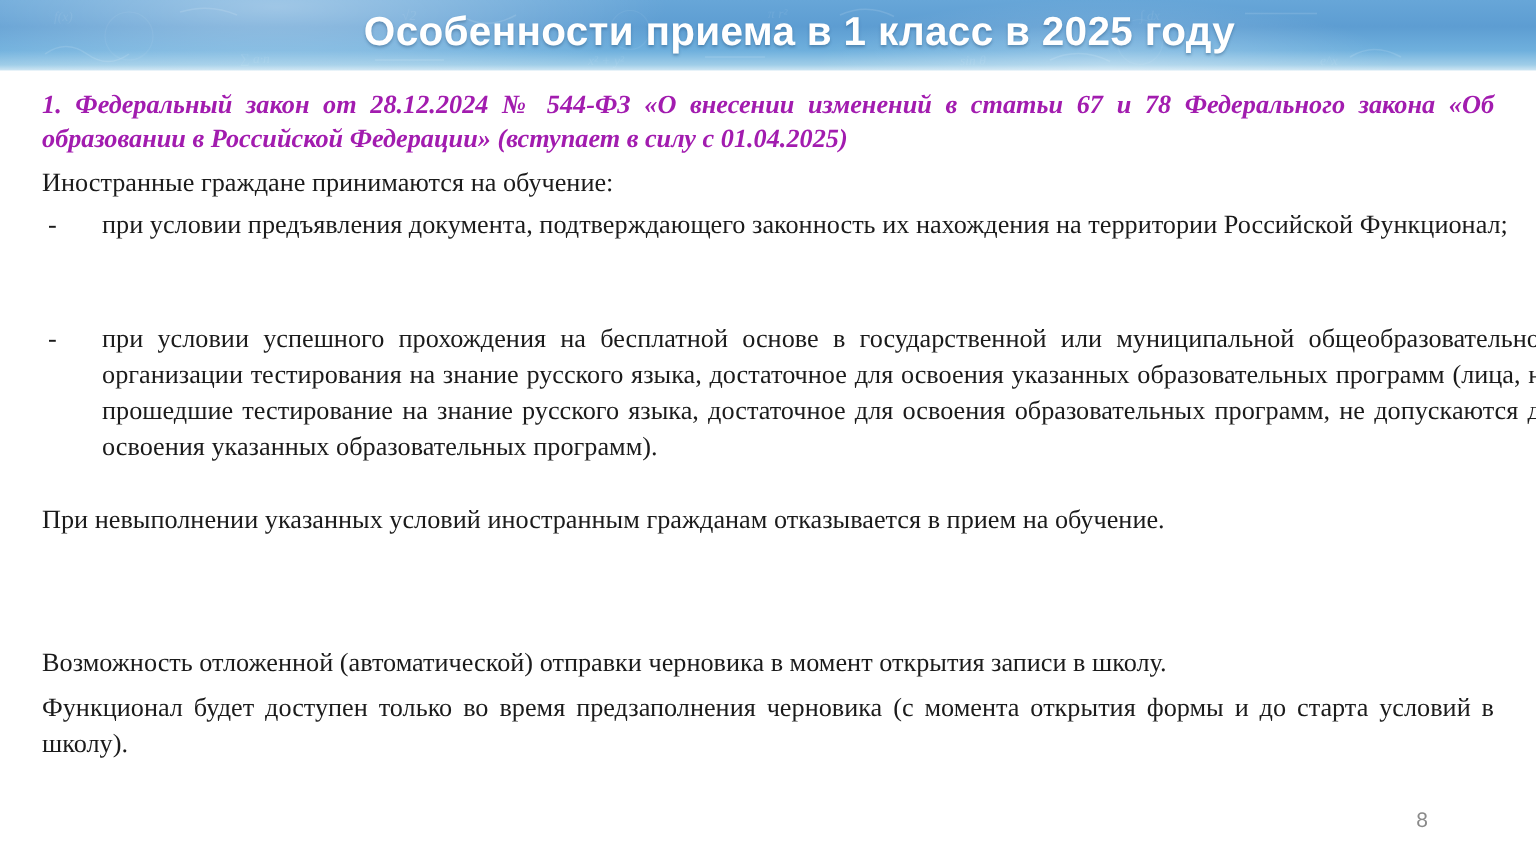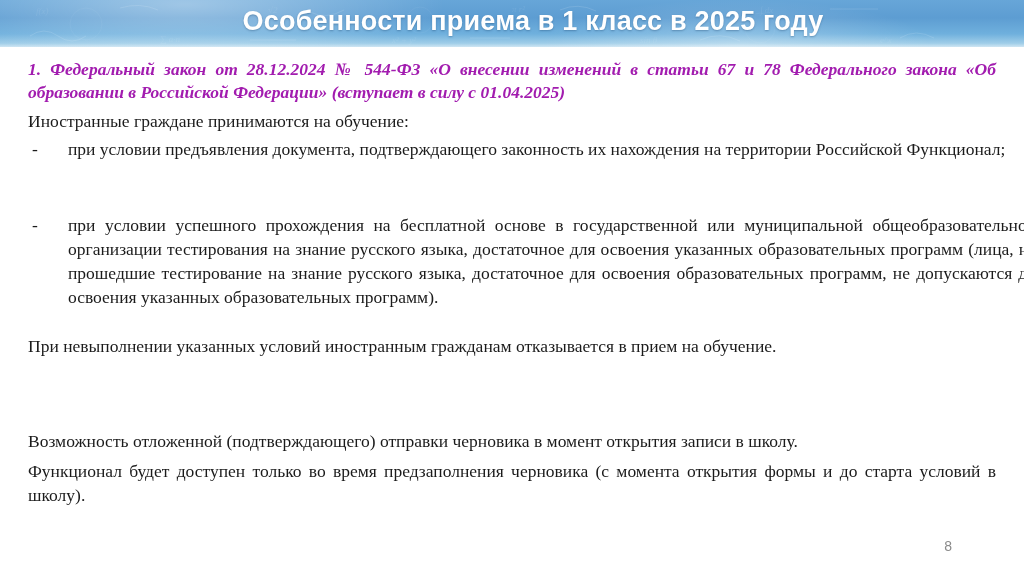--- a/index.html
+++ b/index.html
@@ -185,21 +185,21 @@
     </div>
 
     <div class="block dash-item" id="b2">
       <span class="dash-marker">-</span>
       <span>при условии успешного прохождения на бесплатной основе в государственной или муниципальной общеобразовательной организации тестирования на знание русского языка, достаточное для освоения указанных образовательных программ (лица, не прошедшие тестирование на знание русского языка, достаточное для освоения образовательных программ, не допускаются до освоения указанных образовательных программ).</span>
     </div>
 
     <div class="block para para-left" id="p-final">При невыполнении указанных условий иностранным гражданам отказывается в прием на обучение.</div>
 
 
-    <div class="block para para-left" id="p-v1">Возможность отложенной (подтверждающего) отправки черновика в момент открытия записи в школу.</div>
+    <div class="block para para-left" id="p-v1">Возможность отложенной (автоматической) отправки черновика в момент открытия записи в школу.</div>
 
     <div class="block para" id="p-v2">Функционал будет доступен только во время предзаполнения черновика (с момента открытия формы и до старта условий в школу).</div>
 
   </div>
 
   <div class="page-number">8</div>
 
 </div>
 
 </body></html>

